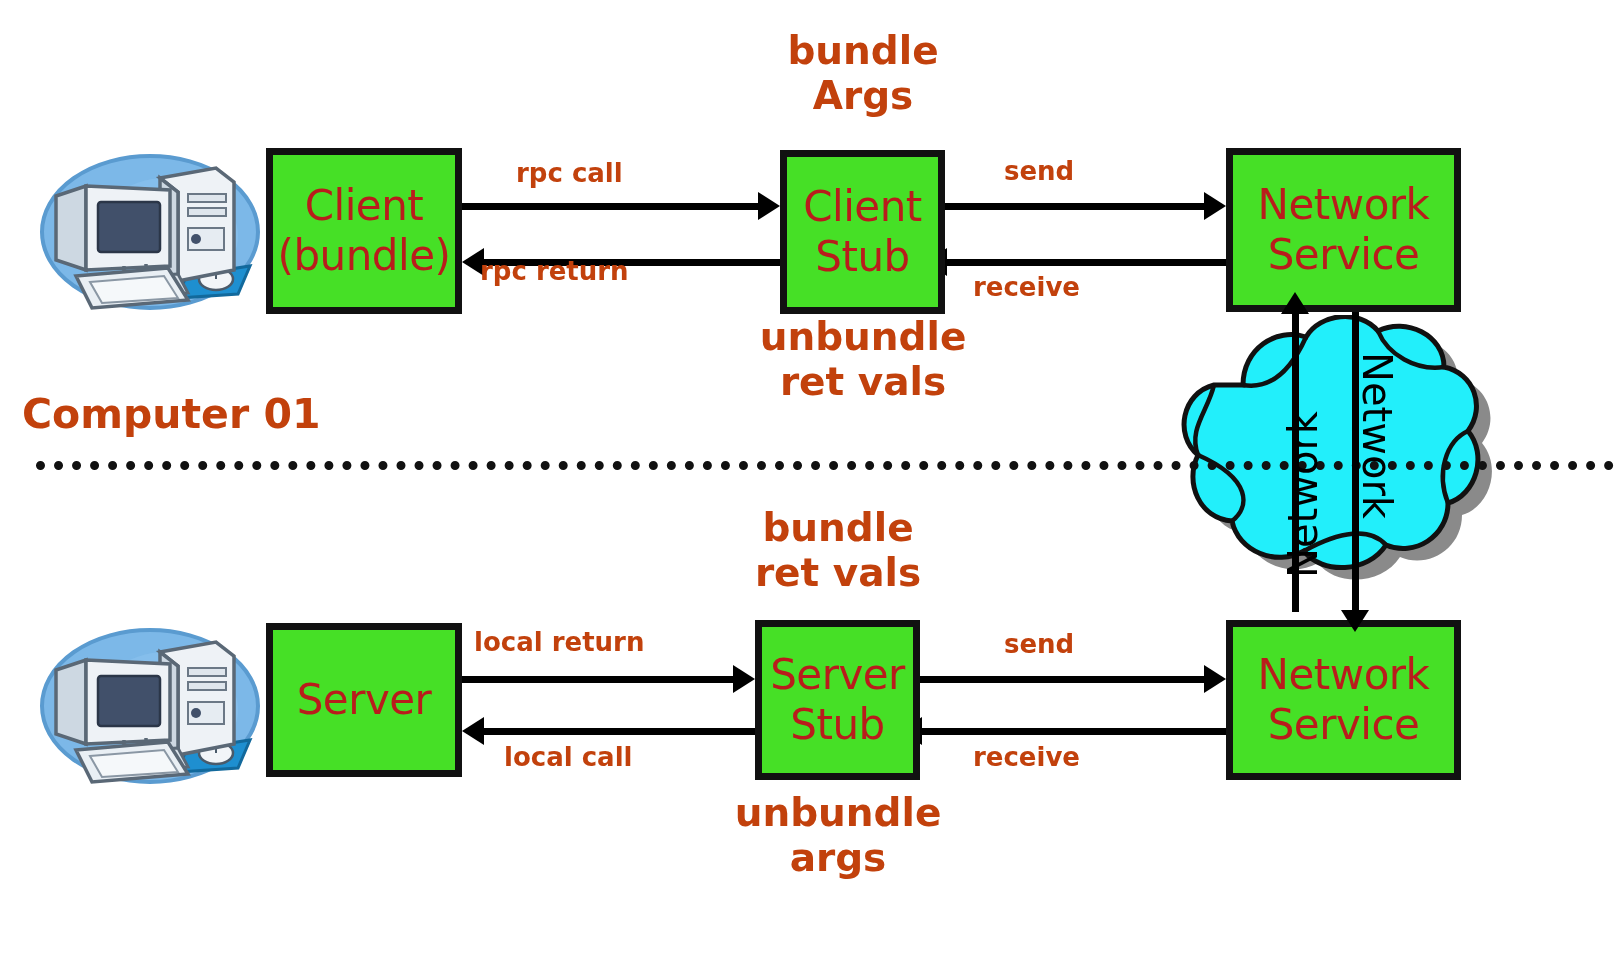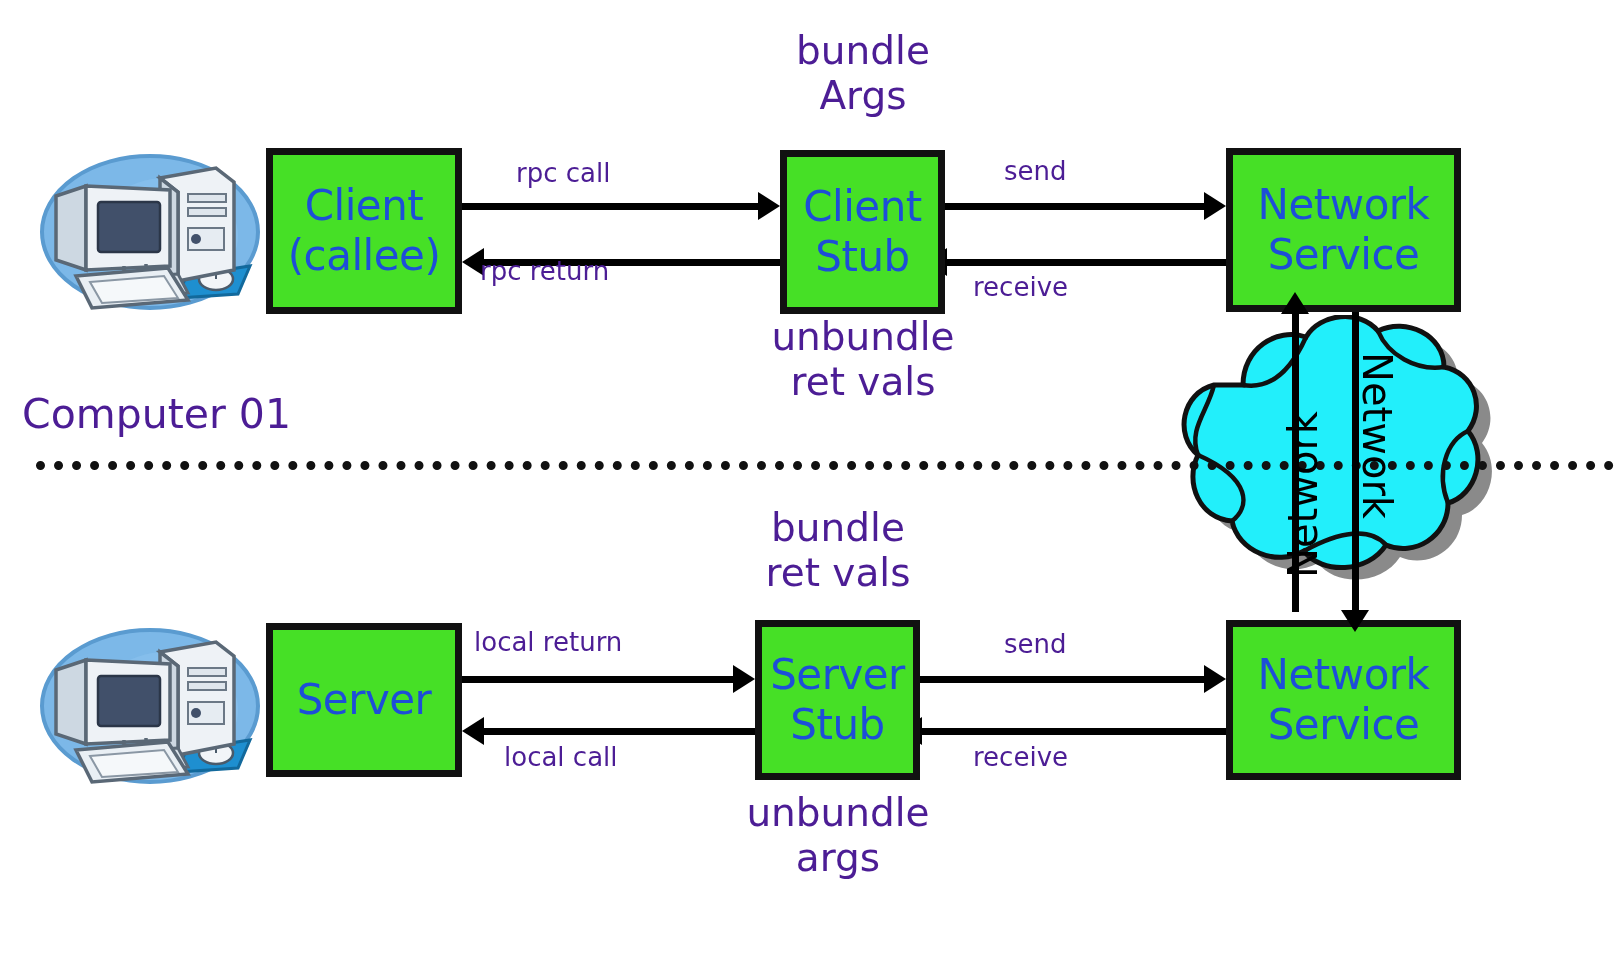--- a/index.html
+++ b/index.html
@@ -26,34 +26,35 @@
     box-sizing: border-box;
     display: flex;
     flex-direction: column;
     align-items: center;
     justify-content: center;
     z-index: 30;
   }
   .gbox .line {
     font-family: "DejaVu Sans", sans-serif;
     font-size: 42px;
-    color: #1d4ed8;
+    color: #b91c1c;
     line-height: 1.18;
     white-space: nowrap;
     letter-spacing: -0.5px;
   }
 
   
   .dtext {
     position: absolute;
     font-family: "DejaVu Sans", sans-serif;
-    color: #4c1d95;
+    color: #c2410c;
     white-space: nowrap;
     line-height: 1.16;
     z-index: 25;
+    font-weight: bold;
   }
   .t-edge   { font-size: 26px; }
   .t-note   { font-size: 39px; text-align: center; }
   .t-host   { font-size: 41px; }
 
   
   .harrow {
     position: absolute;
     height: 7px;
     background: #000;
@@ -151,21 +152,21 @@
     <rect x="60" y="54" width="62" height="50" rx="3" fill="#41506a" stroke="#2b3648" stroke-width="2.5"></rect>
     <path d="M86 118 L86 130 L108 130 L108 116" fill="none" stroke="#5a6876" stroke-width="3.5"></path>
     <path d="M60 130 L140 126 L150 145 L70 152 Z" fill="#d9e2ea" stroke="#5a6876" stroke-width="3"></path>
 
     <path d="M38 128 L130 120 L150 152 L54 160 Z" fill="#e9eff4" stroke="#5a6876" stroke-width="3.5"></path>
     <path d="M52 134 L126 128 L140 150 L64 155 Z" fill="#f5f8fa" stroke="#8a97a4" stroke-width="2"></path>
   </svg>
 
   <div class="gbox" style="left:266px; top:148px; width:196px; height:166px;">
     <span class="line">Client</span>
-    <span class="line">(callee)</span>
+    <span class="line">(bundle)</span>
   </div>
 
   <div class="gbox" style="left:780px; top:150px; width:165px; height:164px;">
     <span class="line">Client</span>
     <span class="line">Stub</span>
   </div>
 
   <div class="gbox" style="left:1226px; top:148px; width:235px; height:164px;">
     <span class="line">Network</span>
     <span class="line">Service</span>

